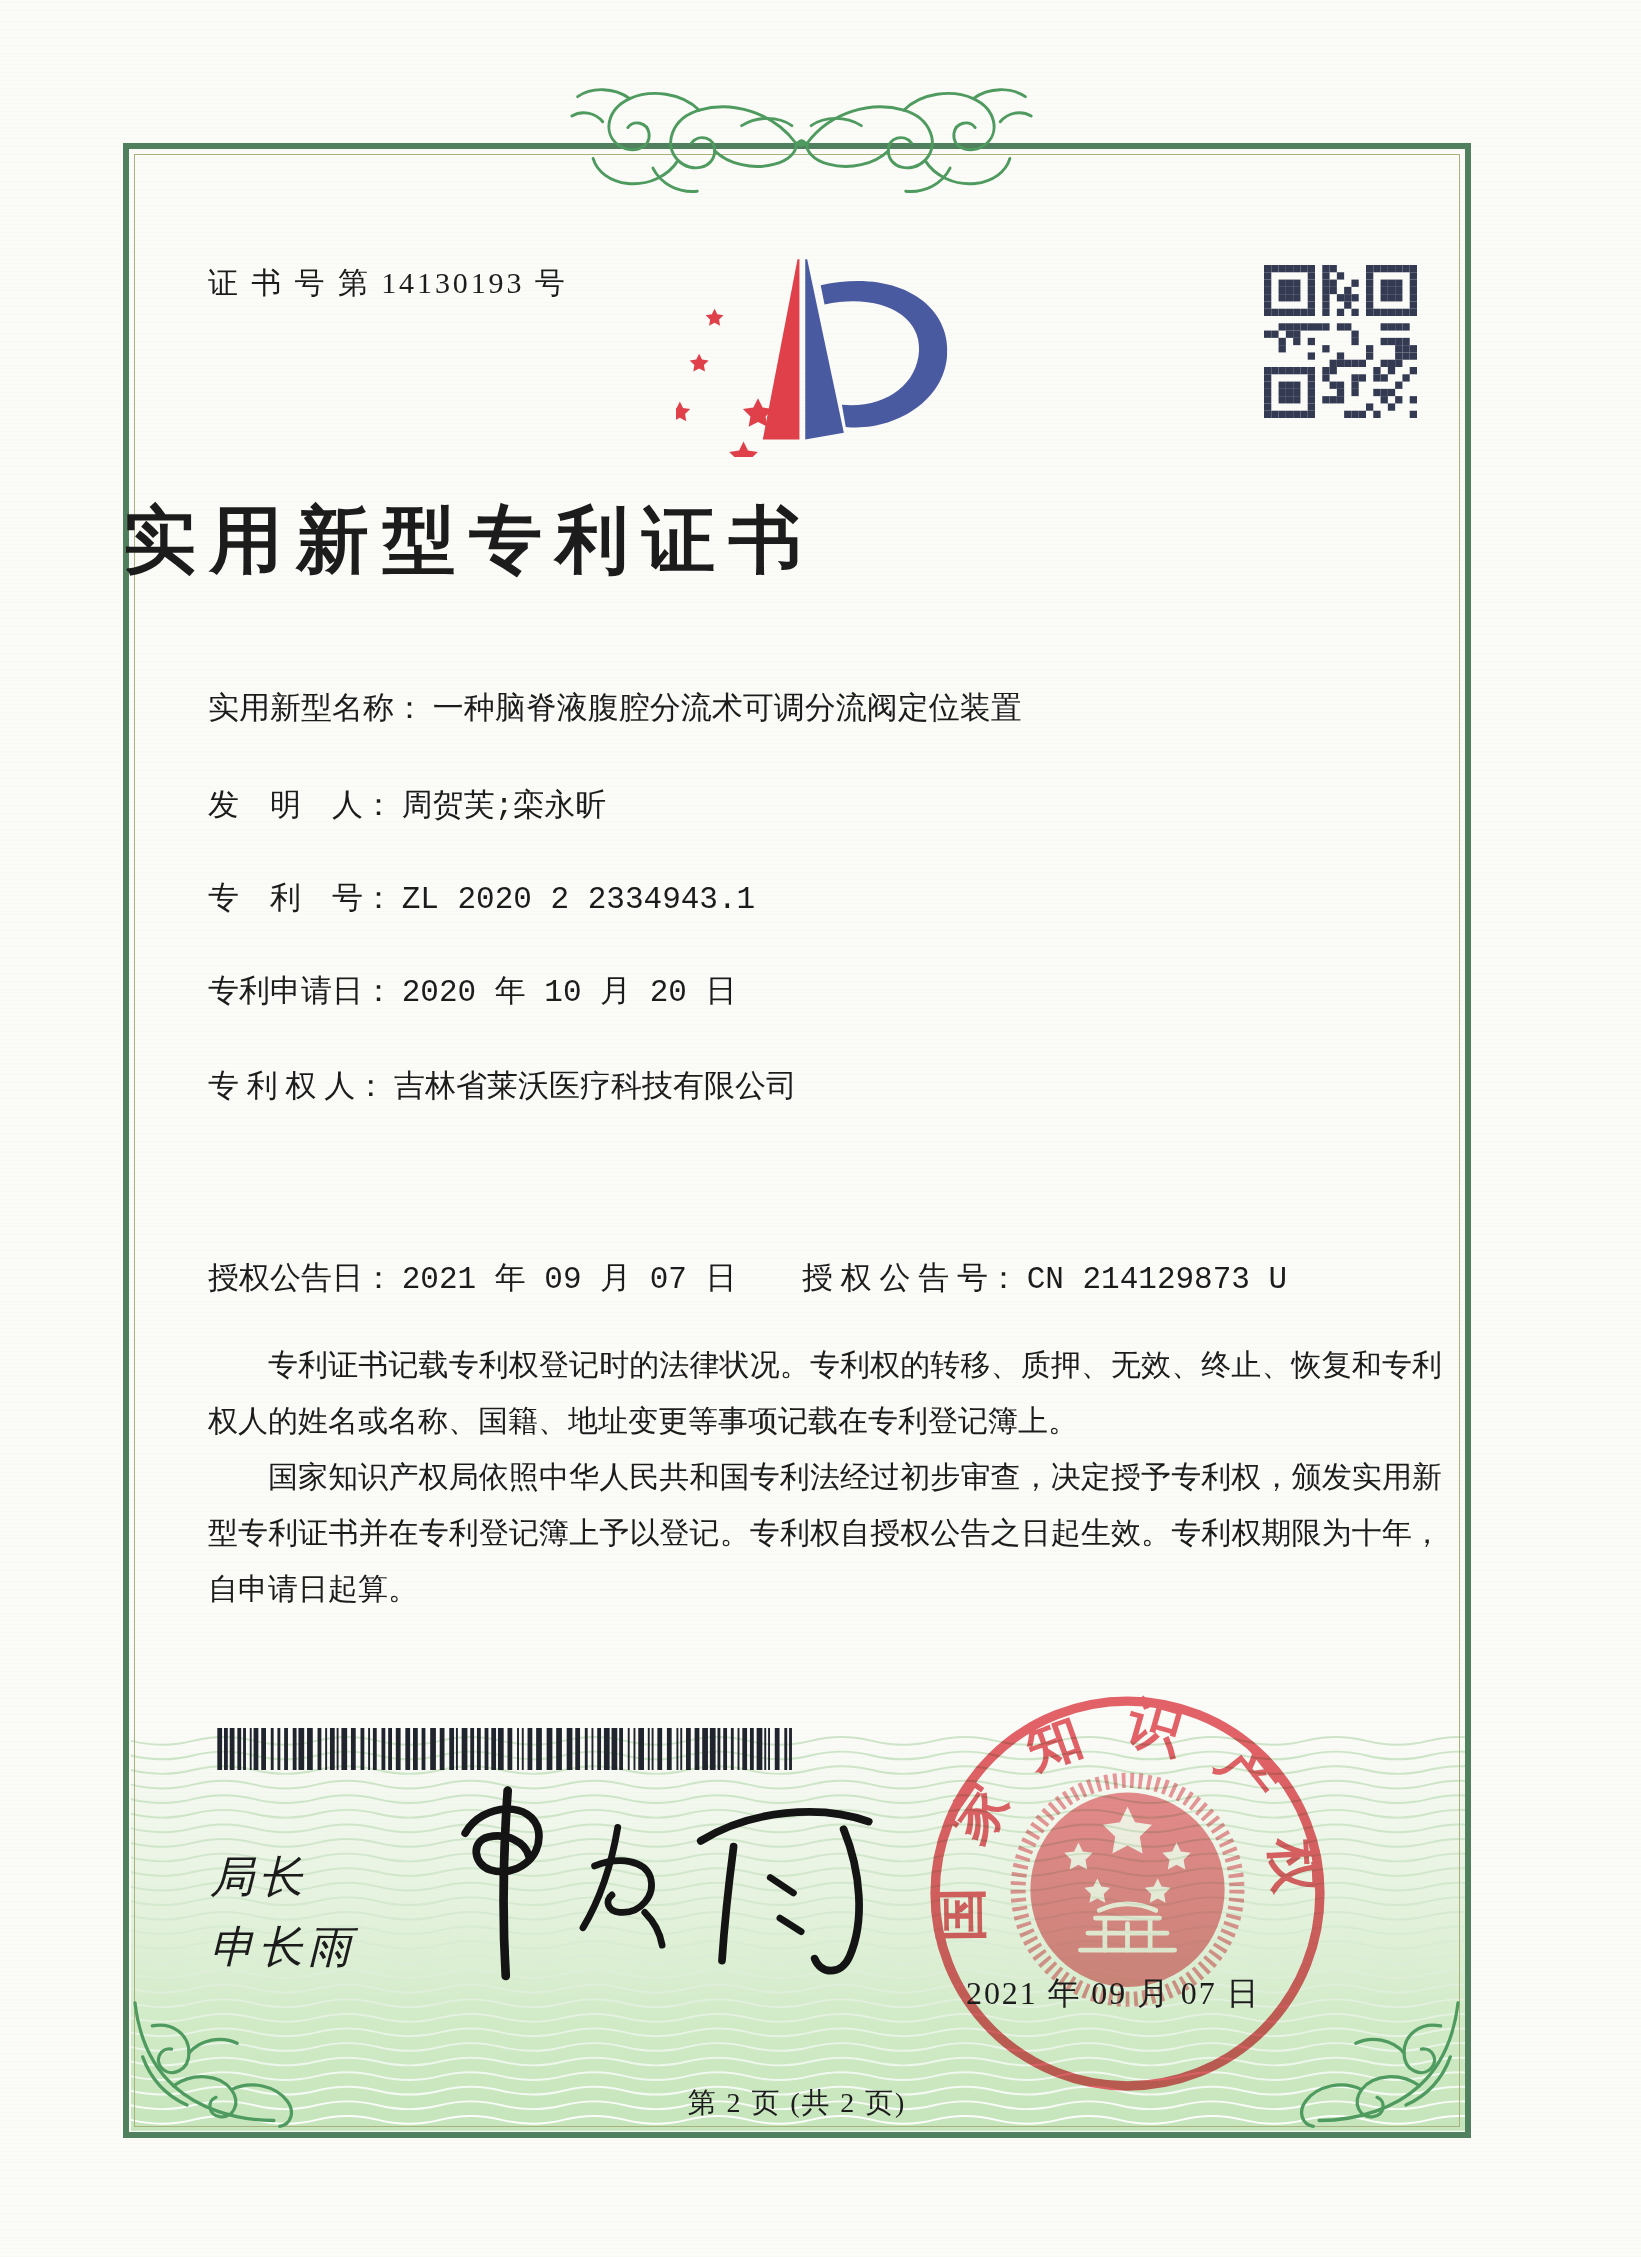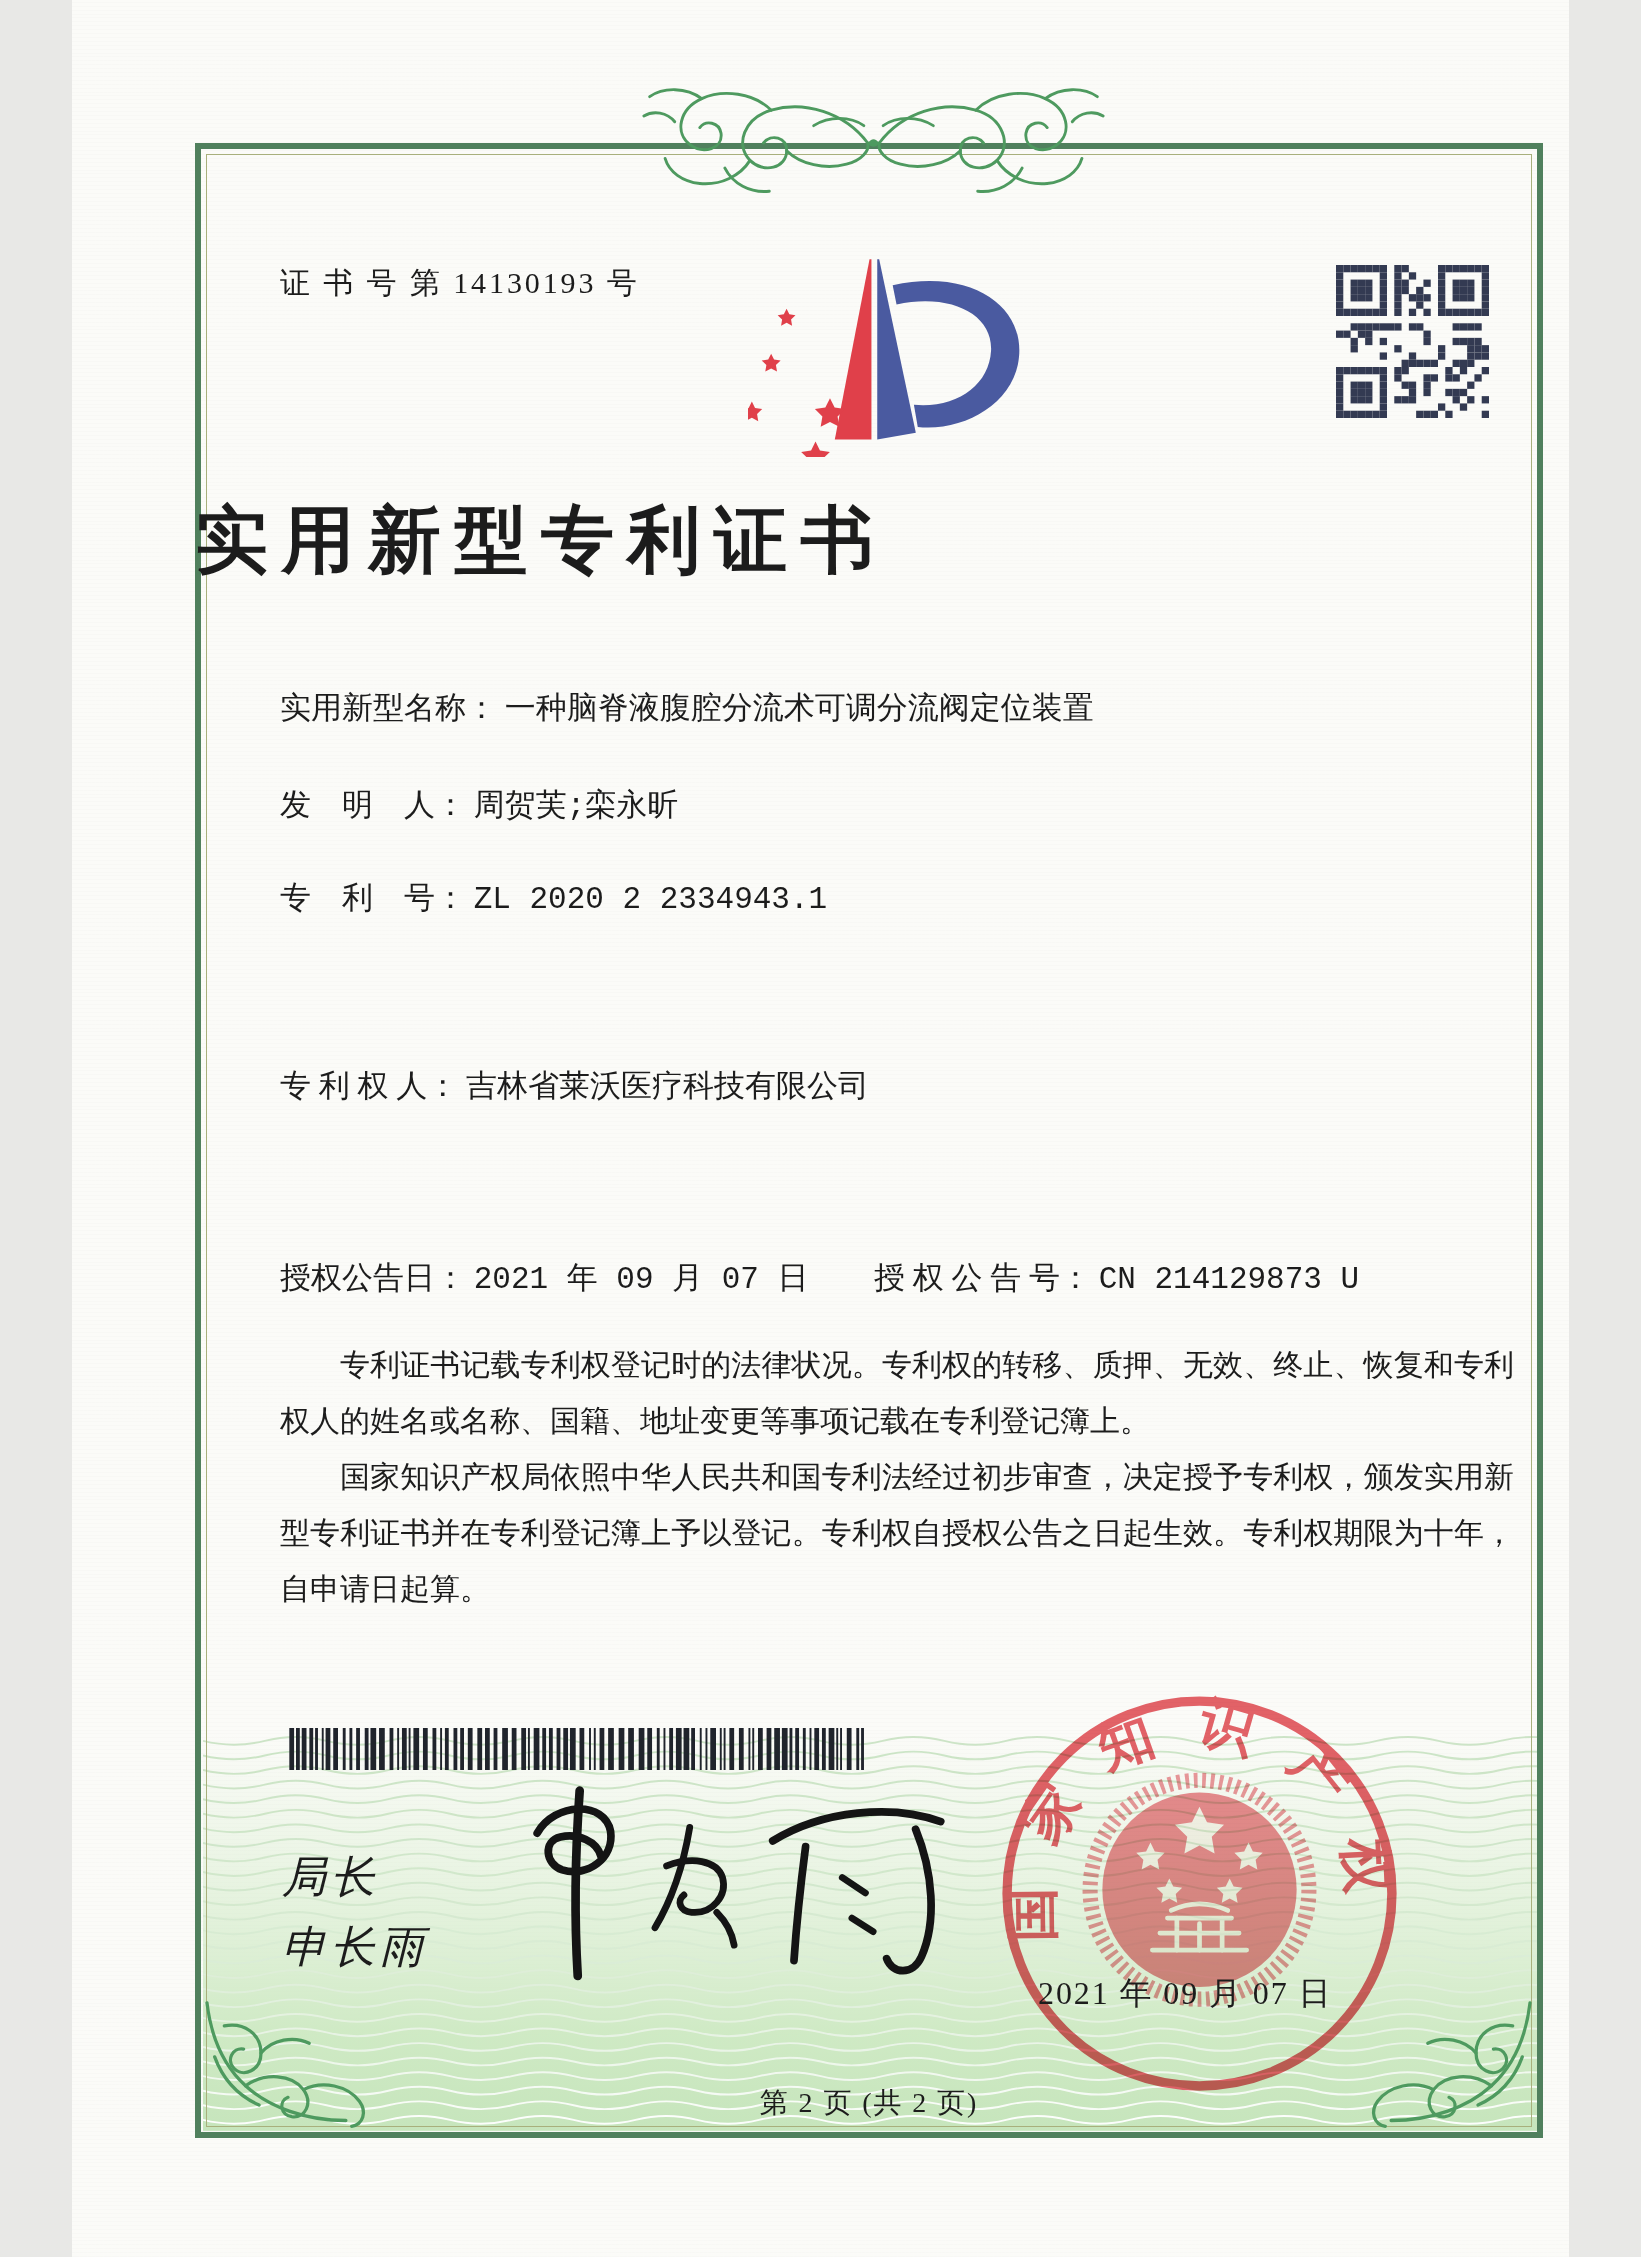--- a/index.html
+++ b/index.html
@@ -1,17 +1,17 @@
 <!DOCTYPE html>
 <html><head>
 <meta charset="utf-8">
 <style>
   html,body{margin:0;padding:0;background:#e8e8e6;}
   #page{
-    position:relative;width:1497px;height:2257px;margin:0 auto;
+    position:relative;width:1641px;height:2257px;margin:0 auto;
     background:#fbfbf8;overflow:hidden;
     font-family:"Liberation Serif","DejaVu Serif",serif;color:#1c1c1c;
   }
   #page::after{ 
     content:"";position:absolute;inset:0;pointer-events:none;
     background:repeating-linear-gradient(0deg,rgba(0,0,0,.013) 0 1px,transparent 1px 3.9px);
   }
   
   .frame{
     position:absolute;left:123px;top:143px;width:1348px;height:1995px;
@@ -368,20 +368,23 @@
 
   <div class="row" style="top:687px">
     <span>实用新型名称</span><span>：</span><span class="val">一种脑脊液腹腔分流术可调分流阀定位装置</span>
   </div>
   <div class="row" style="top:784px">
     <span>发　明　人</span><span>：</span><span class="val">周贺芙;栾永昕</span>
   </div>
   <div class="row" style="top:877px">
     <span>专　利　号</span><span>：</span><span class="val">ZL 2020 2 2334943.1</span>
   </div>
+  <div class="row" style="top:970px">
+    <span>专利申请日</span><span>：</span><span class="val">2020 年 10 月 20 日</span>
+  </div>
   <div class="row" style="top:1065px">
     <span>专 利 权 人</span><span>：</span><span class="val">吉林省莱沃医疗科技有限公司</span>
   </div>
   <div class="row" style="top:1257px">
     <span>授权公告日</span><span>：</span><span class="val">2021 年 09 月 07 日</span>
     <span class="grp2">
       <span>授 权 公 告 号</span><span>：</span><span class="val">CN 214129873 U</span>
     </span>
   </div>
 

